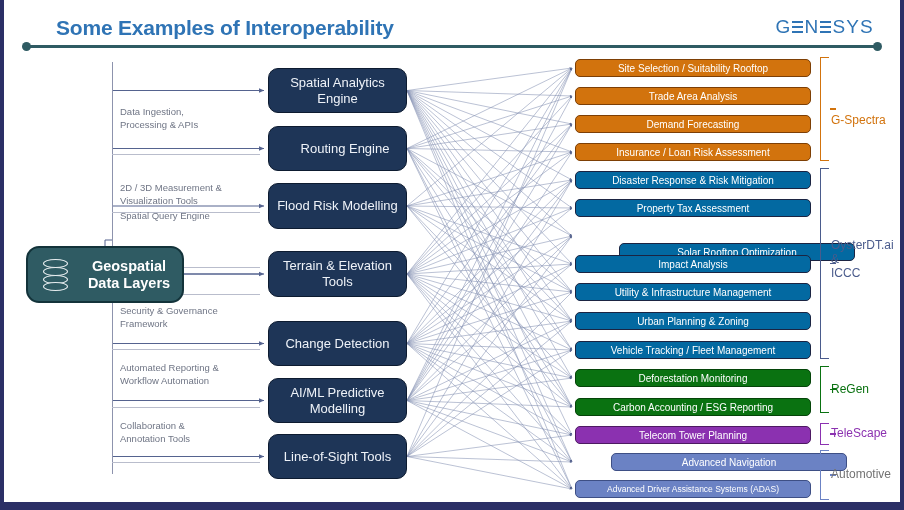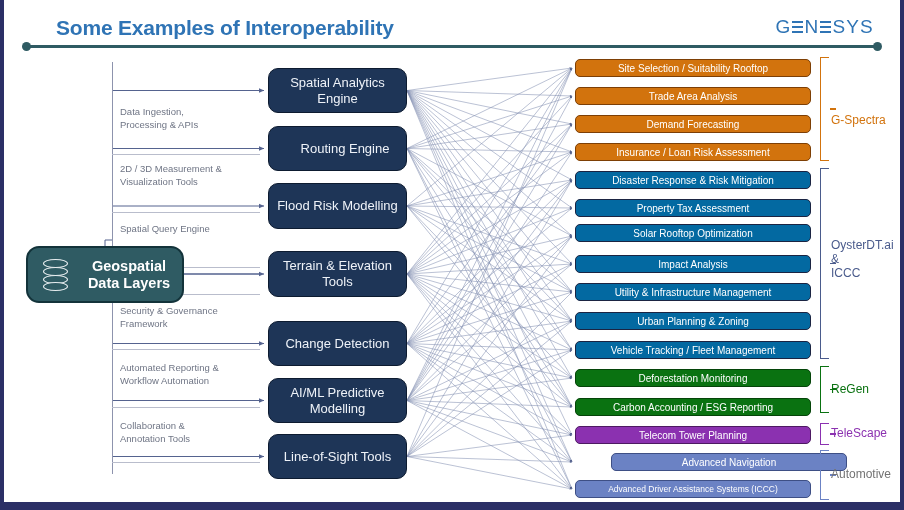--- a/index.html
+++ b/index.html
@@ -387,22 +387,22 @@
   <div id="capabilities">
     <div class="vline"></div>
   <div class="cap-sep" style="top: 92px;"></div>
       <div class="cap-sep" style="top: 150px;"></div>
       <div class="cap-sep" style="top: 205px;"></div>
       <div class="cap-sep" style="top: 232px;"></div>
       <div class="cap-sep" style="top: 287px;"></div>
       <div class="cap-sep" style="top: 345px;"></div>
       <div class="cap-sep" style="top: 400px;"></div>
       <div class="cap" style="top: 44px;">Data Ingestion,<br>Processing &amp; APIs</div>
-      <div class="cap" style="top: 101px;">2D / 3D Measurement &amp;<br>Visualization Tools</div>
-      <div class="cap" style="top: 161px;">Spatial Query Engine</div>
+      <div class="cap" style="top: 120px;">2D / 3D Measurement &amp;<br>Visualization Tools</div>
+      <div class="cap" style="top: 148px;">Spatial Query Engine</div>
       <div class="cap" style="top: 243px;">Security &amp; Governance<br>Framework</div>
       <div class="cap" style="top: 300px;">Automated Reporting &amp;<br>Workflow Automation</div>
       <div class="cap" style="top: 358px;">Collaboration &amp;<br>Annotation Tools</div>
     </div>
 
   <div id="center-node">
     <div class="db-icon">
       <span class="ell"></span>
         <span class="ell"></span>
         <span class="ell"></span>
@@ -446,21 +446,21 @@
       </div>
       <div class="outcome c-orange" style="top: 143px;">
         <span>Insurance / Loan Risk Assessment</span>
       </div>
       <div class="outcome c-navy" style="top: 171px;">
         <span>Disaster Response &amp; Risk Mitigation</span>
       </div>
       <div class="outcome c-navy" style="top: 199px;">
         <span>Property Tax Assessment</span>
       </div>
-      <div class="outcome c-navy" style="top: 224px;">
+      <div class="outcome c-navy" style="top: 243px; margin-left: 44px;">
         <span>Solar Rooftop Optimization</span>
       </div>
       <div class="outcome c-navy" style="top: 255px;">
         <span>Impact Analysis</span>
       </div>
       <div class="outcome c-navy" style="top: 283px;">
         <span>Utility &amp; Infrastructure Management</span>
       </div>
       <div class="outcome c-navy" style="top: 312px;">
         <span>Urban Planning &amp; Zoning</span>
@@ -474,21 +474,21 @@
       <div class="outcome c-green" style="top: 398px;">
         <span>Carbon Accounting / ESG Reporting</span>
       </div>
       <div class="outcome c-purple" style="top: 426px;">
         <span>Telecom Tower Planning</span>
       </div>
       <div class="outcome c-blue" style="top: 453px; margin-left: 36px;">
         <span>Advanced Navigation</span>
       </div>
       <div class="outcome c-blue small" style="top: 480px;">
-        <span>Advanced Driver Assistance Systems (ICCC)</span>
+        <span>Advanced Driver Assistance Systems (ADAS)</span>
       </div>
     </div>
   <div id="group-layer">
       <div class="bracket" style="top: 57px; height: 104px; color: rgb(210, 115, 13);">
         <span class="nub"></span>
       </div>
       <div class="grp-label" style="top: 113px; color: rgb(210, 115, 13);">G-Spectra</div>
       <div class="bracket" style="top: 168px; height: 191px; color: rgb(74, 91, 140);">
         <span class="nub"></span>
       </div>

